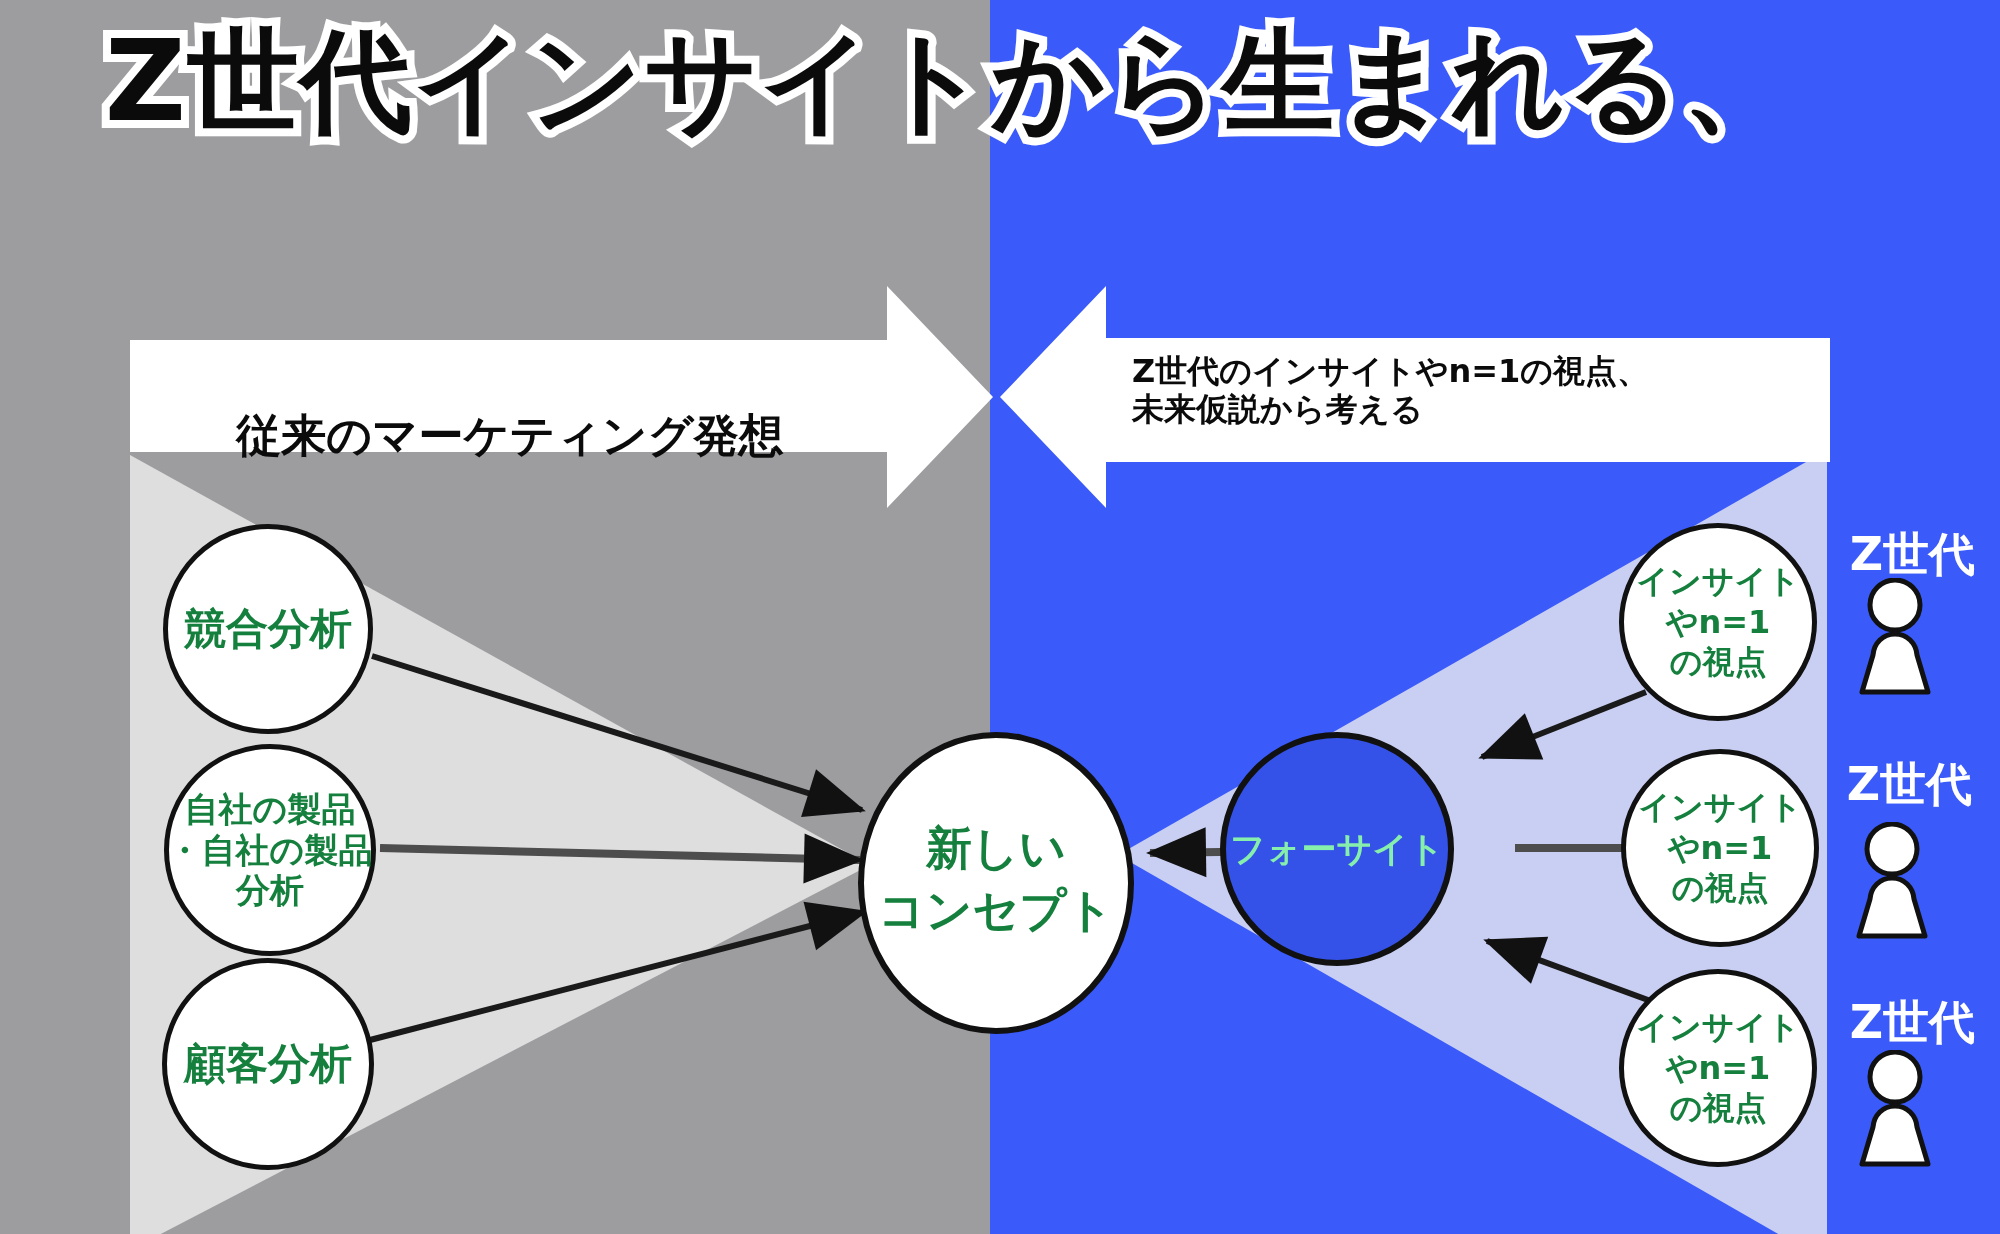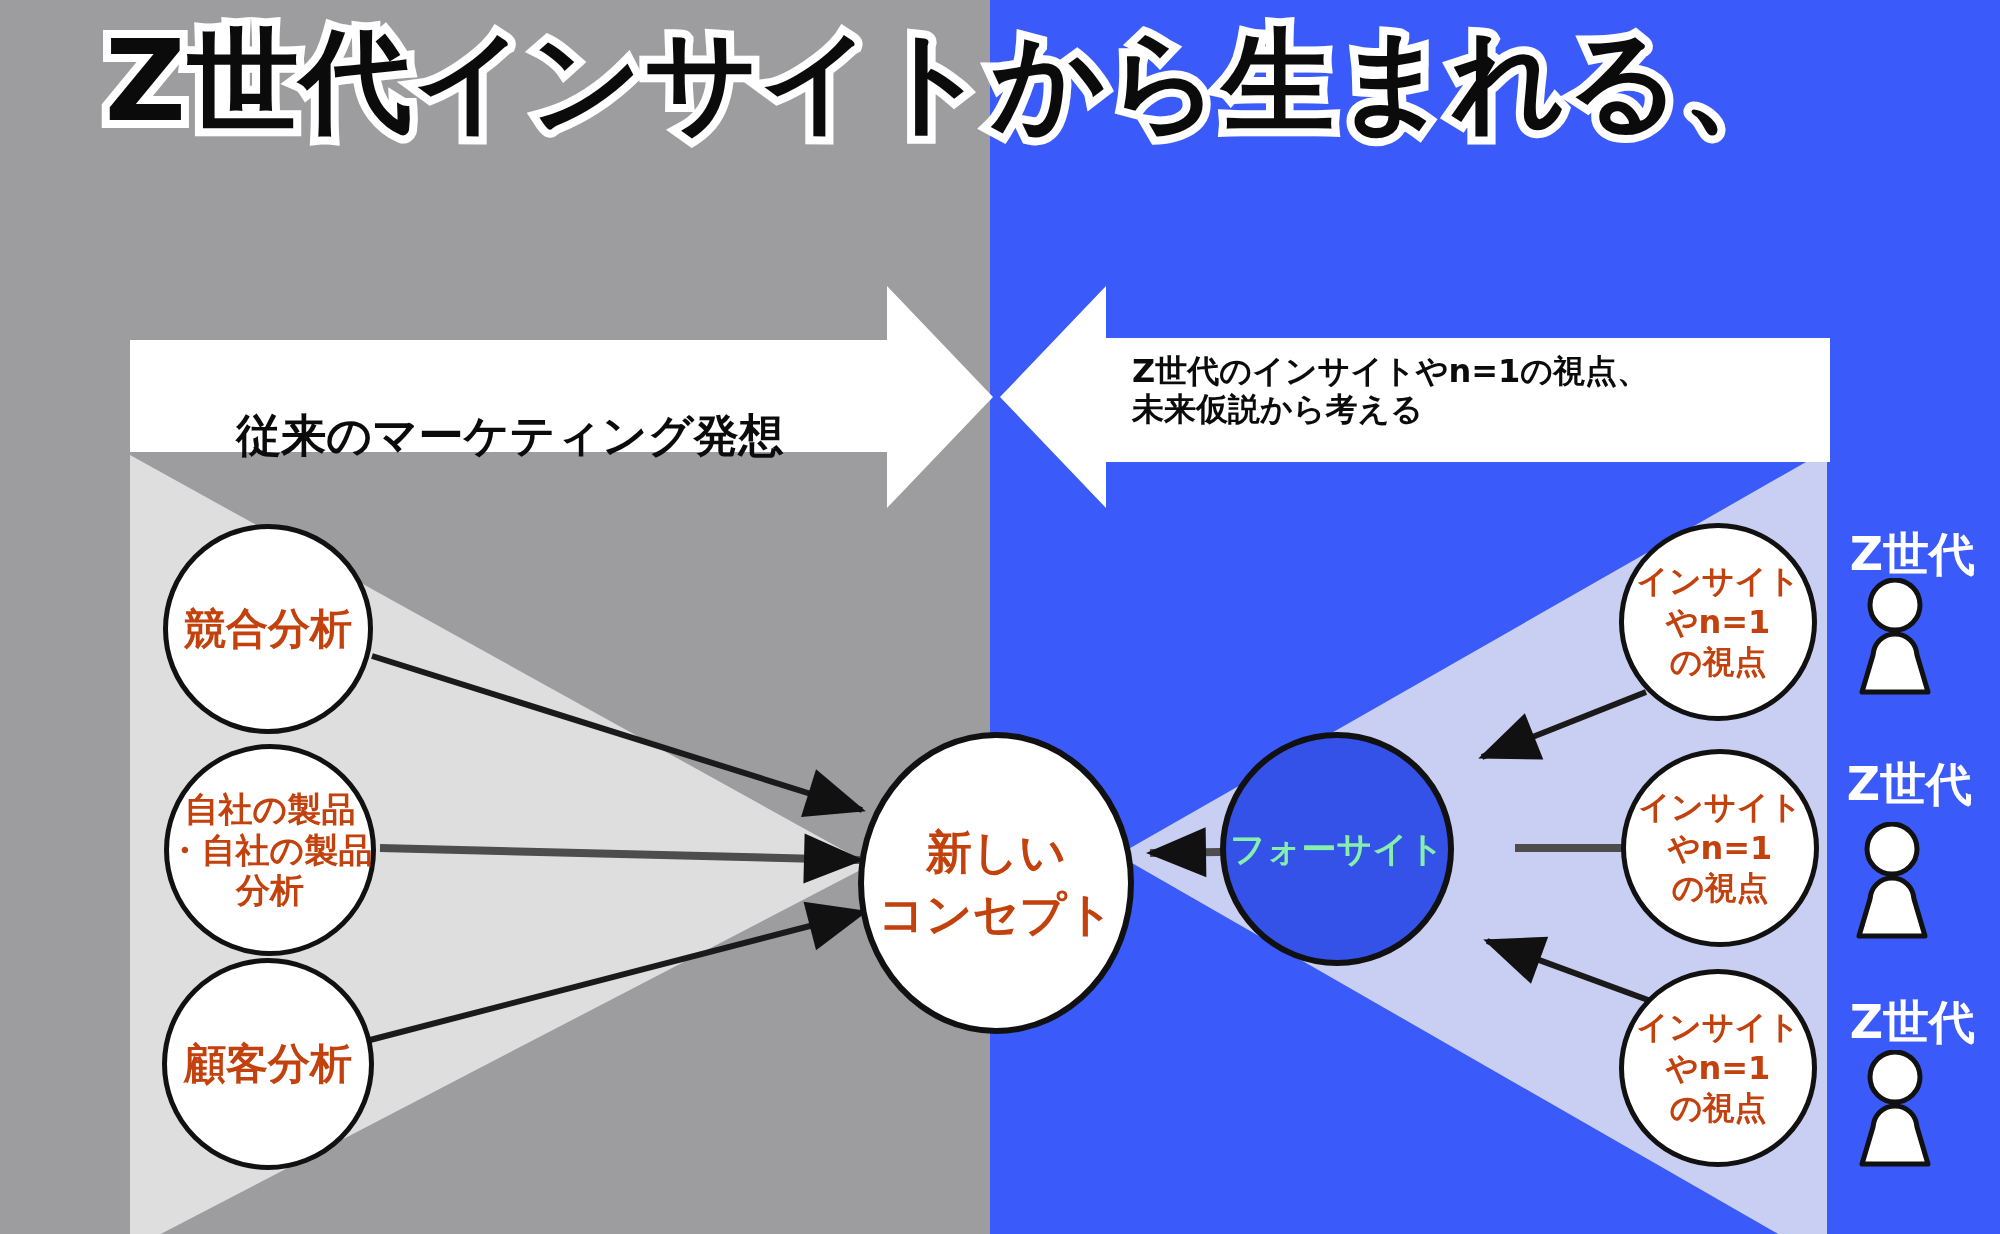--- a/index.html
+++ b/index.html
@@ -30,27 +30,27 @@
   }
   .arrow-label-right{
     position:absolute;left:1132px;top:352px;width:690px;
     font-size:32px;font-weight:900;color:#0b0b0b;line-height:1.2;text-align:left;
   }
   .arrow-label-right div{white-space:nowrap;}
 
   .circle{
     position:absolute;background:#ffffff;border:5px solid #111111;border-radius:50%;
     display:flex;flex-direction:column;align-items:center;justify-content:center;
-    text-align:center;color:#c2410c;font-weight:900;box-sizing:border-box;
+    text-align:center;color:#15803d;font-weight:900;box-sizing:border-box;
   }
   .circle span{display:block;white-space:nowrap;}
   .c-competitor{left:163px;top:524px;width:210px;height:210px;font-size:42px;}
   .c-own{left:164px;top:744px;width:212px;height:212px;font-size:34px;line-height:1.2;}
   .c-customer{left:162px;top:958px;width:212px;height:212px;font-size:42px;}
-  .c-concept{left:858px;top:732px;width:276px;height:302px;font-size:46px;line-height:1.35;border-width:6px;}
+  .c-concept{left:858px;top:732px;width:276px;height:302px;font-size:46px;line-height:1.35;border-width:6px;font-family:Liberation Mono, monospace;}
   .c-foresight{left:1220px;top:732px;width:234px;height:234px;background:#3552E8;color:#86efac;font-size:35px;border-width:6px;}
   .c-insight{width:198px;height:198px;font-size:32px;line-height:1.28;}
   .c-insight-1{left:1619px;top:523px;}
   .c-insight-2{left:1621px;top:749px;}
   .c-insight-3{left:1619px;top:969px;}
 
   .genz-label{
     position:absolute;width:160px;text-align:right;color:#ffffff;
     font-weight:900;font-size:46px;white-space:nowrap;
   }

